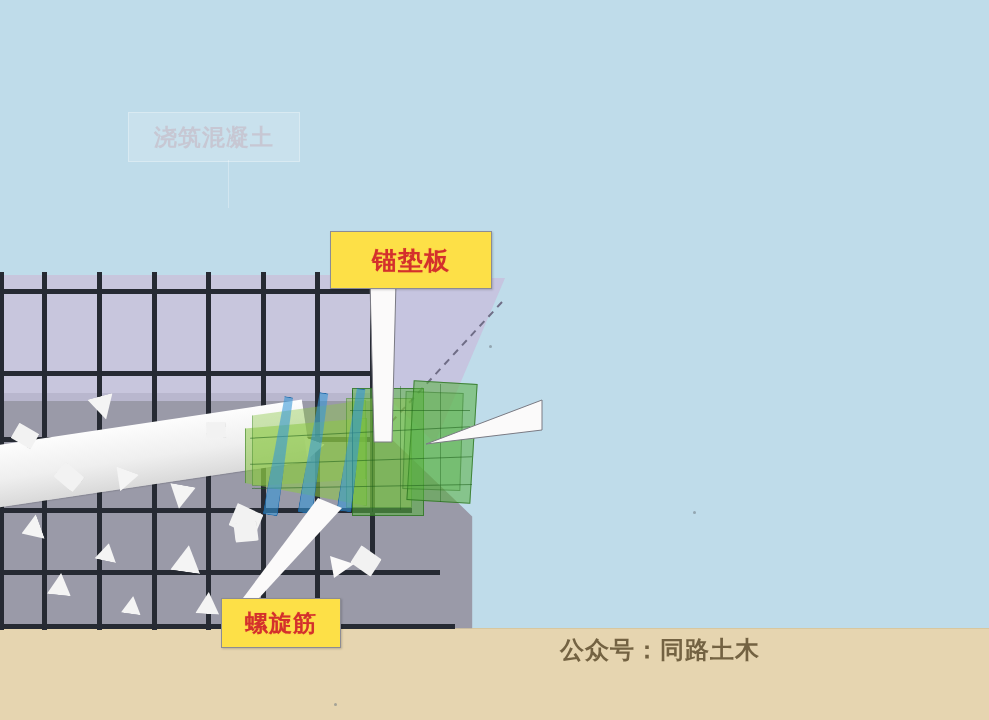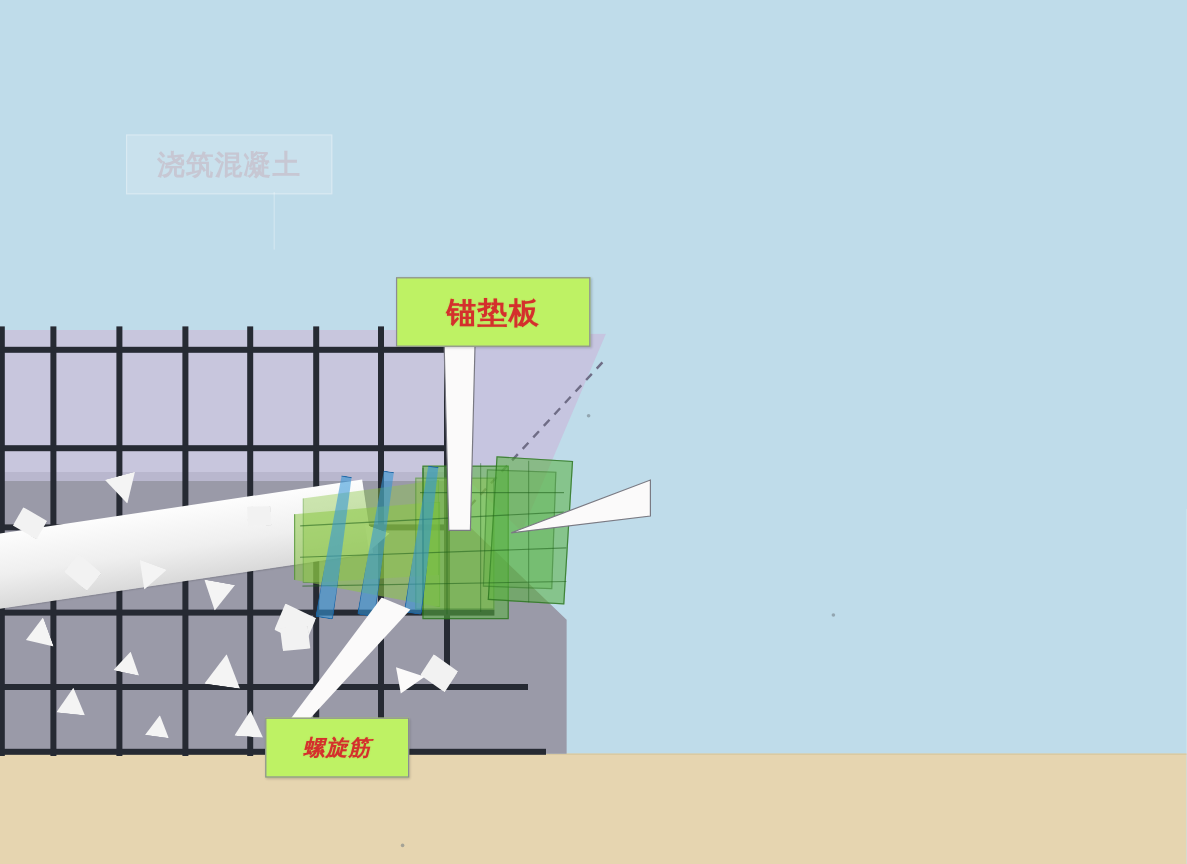--- a/index.html
+++ b/index.html
@@ -155,21 +155,21 @@
   .spiral {
     position: absolute;
     background: rgba(52,150,215,0.58);
     border: 1px solid rgba(22,95,160,0.85);
     border-radius: 2px;
   }
 
   
   .callout {
     position: absolute;
-    background: #bef264;
+    background: #fde047;
     border: 1px solid #8c8c94;
     box-shadow: 1px 1px 2px rgba(0,0,0,0.18);
     display: flex;
     align-items: center;
     justify-content: center;
     z-index: 40;
   }
   .callout-text {
     color: #d4302c;
     font-weight: bold;
@@ -181,21 +181,21 @@
   .leader {
     position: absolute;
     background: #fbfafa;
     border: 1px solid #6f6f78;
     z-index: 35;
   }
 
   
   .ghost {
     position: absolute;
-    left: 105px; top: 112px;
+    left: 128px; top: 112px;
     width: 170px; height: 48px;
     background: rgba(255,255,255,0.16);
     border: 1px solid rgba(255,255,255,0.30);
     display: flex;
     align-items: center;
     justify-content: center;
     z-index: 20;
   }
   .ghost-text {
     color: rgba(190,110,120,0.22);
@@ -337,18 +337,19 @@
 
   <svg style="position:absolute; left:420px; top:382px; width:130px; height:120px; z-index:34;" viewBox="0 0 130 120">
     <polygon points="6,62 122,18 122,48" fill="#fbfafa" stroke="#7a7a83" stroke-width="1"></polygon>
   </svg>
 
   <svg style="position:absolute; left:230px; top:498px; width:130px; height:115px; z-index:34;" viewBox="0 0 130 115">
     <polygon points="88,0 112,10 18,112 4,112" fill="#fbfafa" stroke="none"></polygon>
     <polygon points="100,58 124,66 104,80" fill="#fbfafa" stroke="none"></polygon>
   </svg>
   <div class="callout" style="left:221px; top:598px; width:118px; height:48px;">
-    <span class="callout-text" style="font-size:18px;font-style:italic;">螺旋筋</span>
-  </div>
-
+    <span class="callout-text" style="font-size:23px;">螺旋筋</span>
+  </div>
+
+  <div class="watermark">公众号：同路土木</div>
 
 
 </div>
 
 </body></html>

